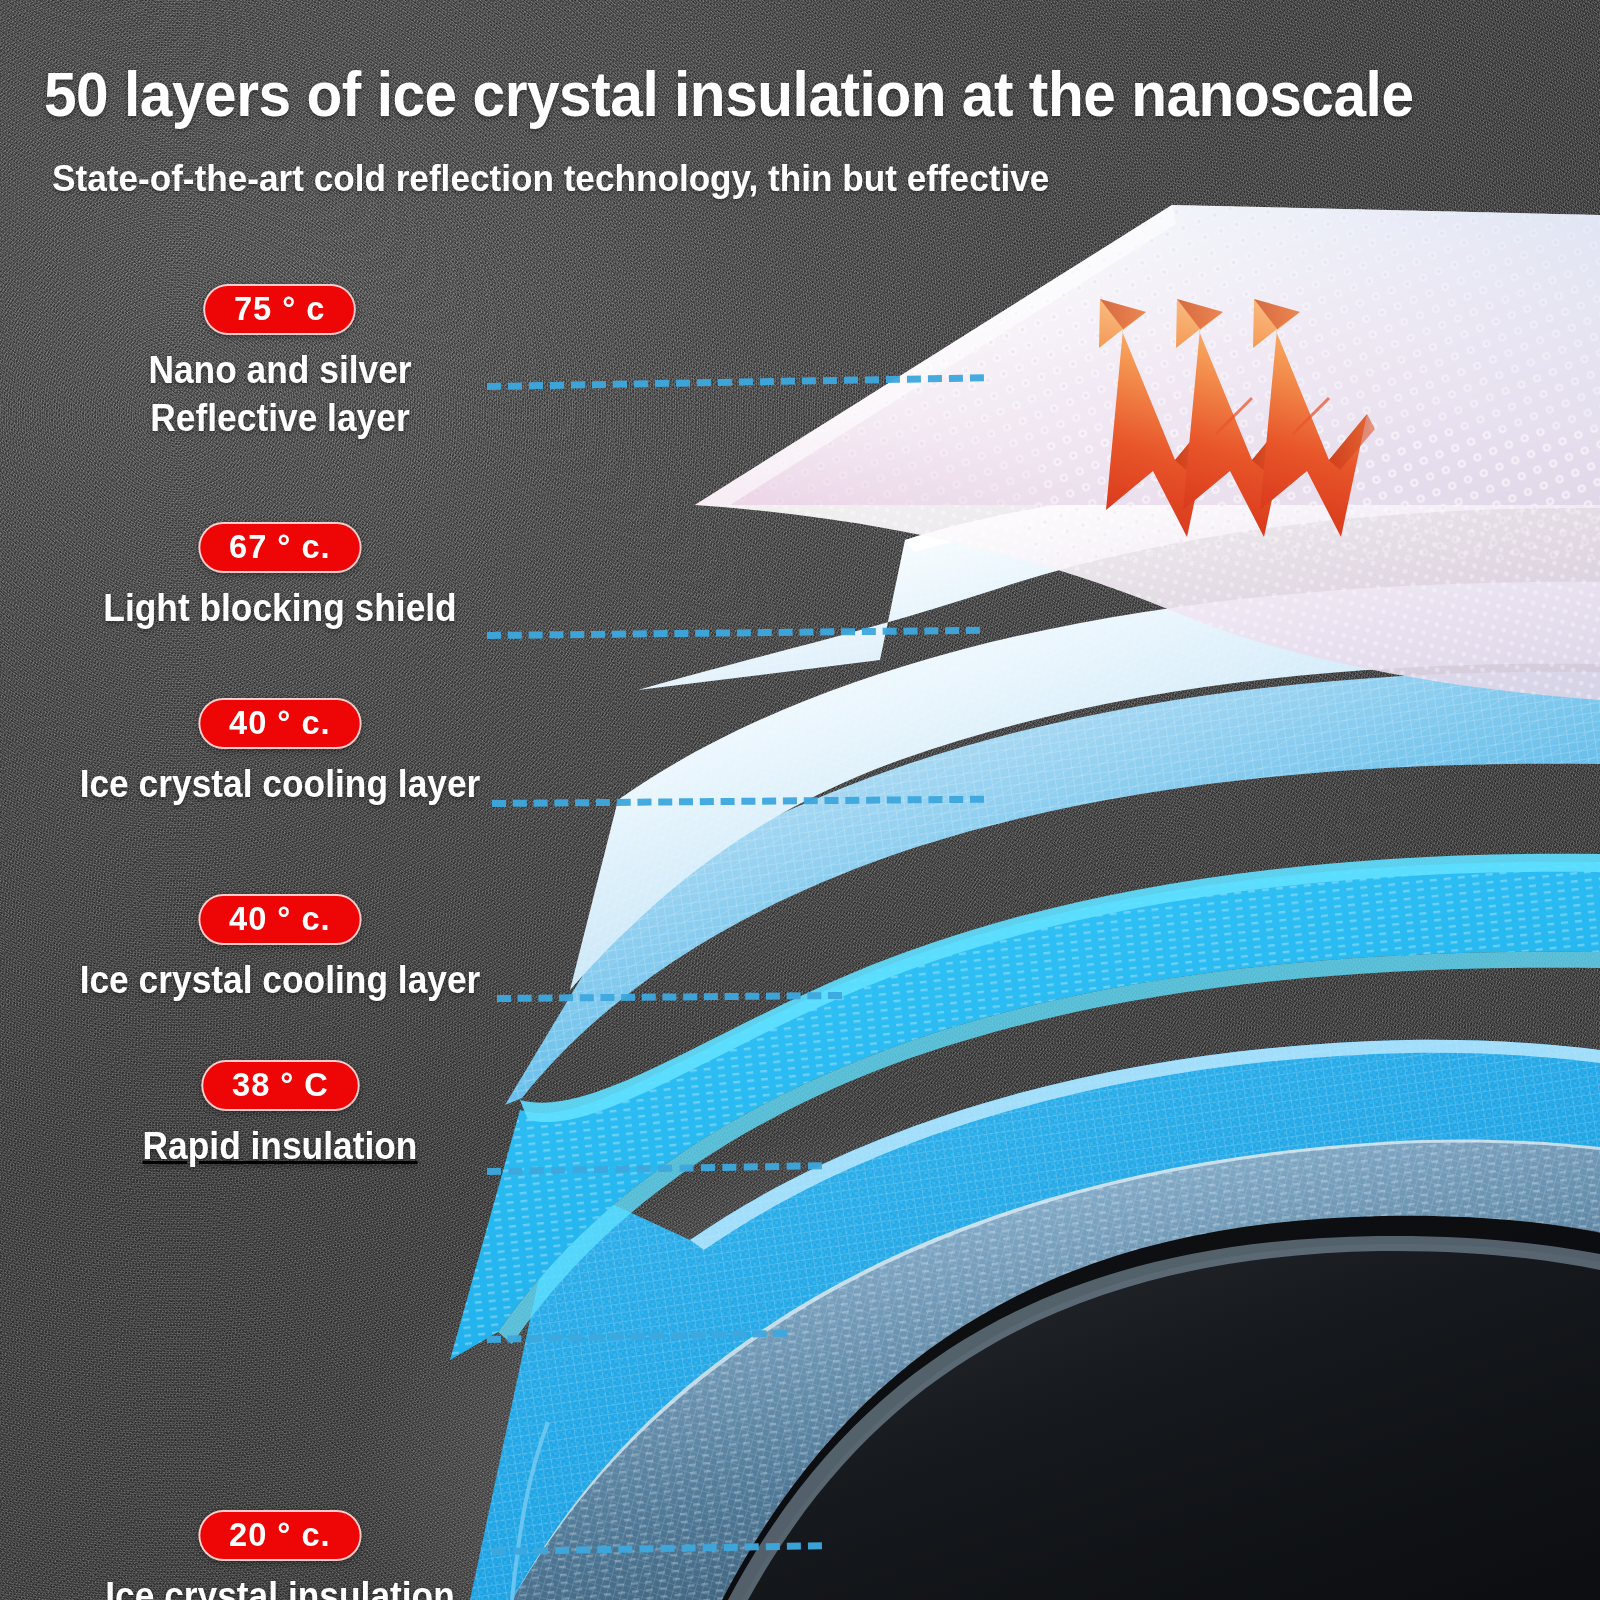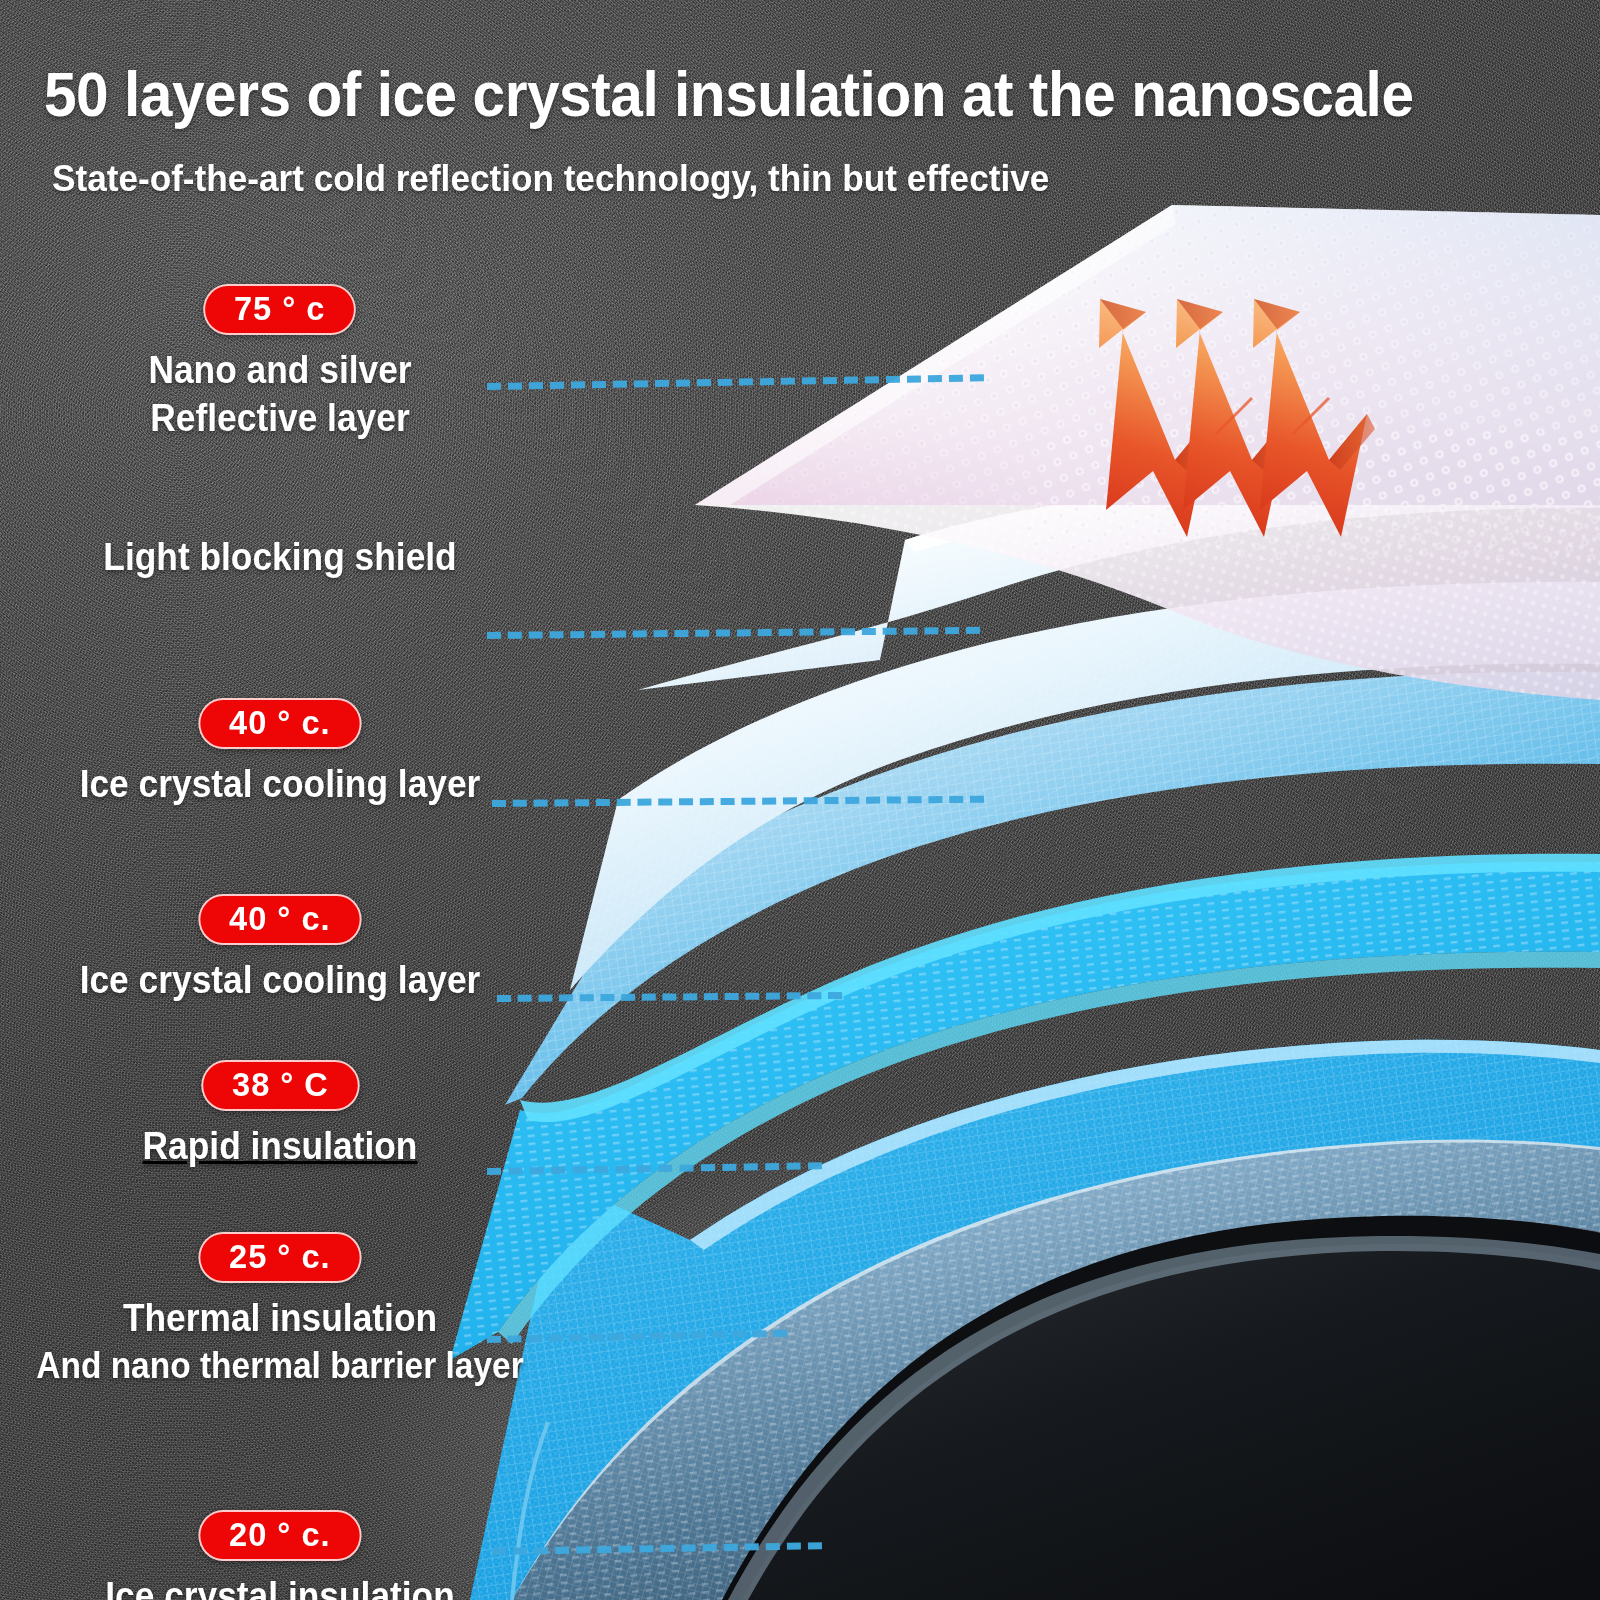--- a/index.html
+++ b/index.html
@@ -351,20 +351,23 @@
 
     <div class="row" style="top:256px;margin-top:28px;">
       <div class="badge-wrap">
         <span class="badge">75 ° c</span>
       </div>
       <span class="row-label">Nano  and  silver</span>
       <span class="row-label" style="margin-top:2px;">Reflective layer</span>
     </div>
 
     <div class="row" style="top:522px;">
+      <div class="badge-wrap">
+        <span class="badge">67 ° c.</span>
+      </div>
       <span class="row-label">Light blocking shield</span>
     </div>
 
     <div class="row" style="top:698px;">
       <div class="badge-wrap">
         <span class="badge">40 ° c.</span>
       </div>
       <span class="row-label">Ice crystal cooling layer</span>
     </div>
 
@@ -375,27 +378,20 @@
       <span class="row-label">Ice crystal cooling layer</span>
     </div>
 
     <div class="row" style="top:1060px;text-decoration:underline;">
       <div class="badge-wrap">
         <span class="badge">38 ° C</span>
       </div>
       <span class="row-label">Rapid insulation</span>
     </div>
 
-    <div class="row" style="top:1232px;">
-      <div class="badge-wrap">
-        <span class="badge">25 ° c.</span>
-      </div>
-      <span class="row-label">Thermal insulation</span>
-      <span class="row-label wide" style="margin-top:2px;">And  nano thermal barrier layer</span>
-    </div>
 
     <div class="row" style="top:1510px;">
       <div class="badge-wrap">
         <span class="badge">20 ° c.</span>
       </div>
       <span class="row-label">Ice crystal insulation</span>
     </div>
 
   </div>
 </div>

